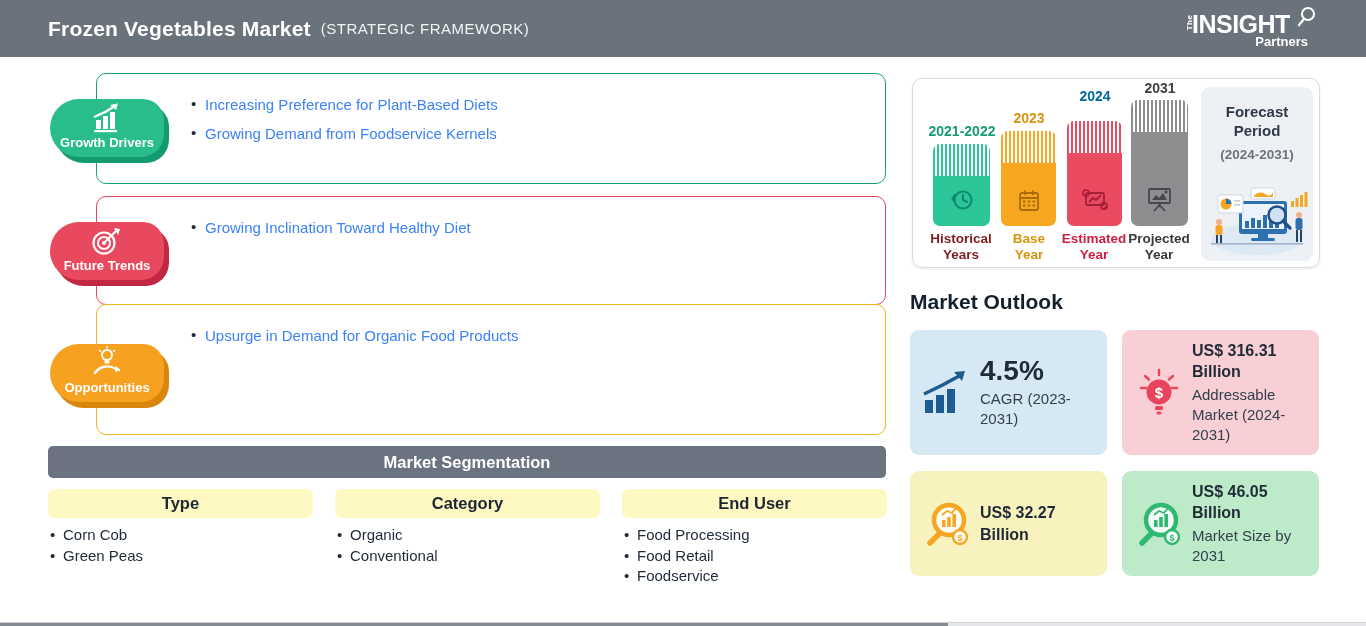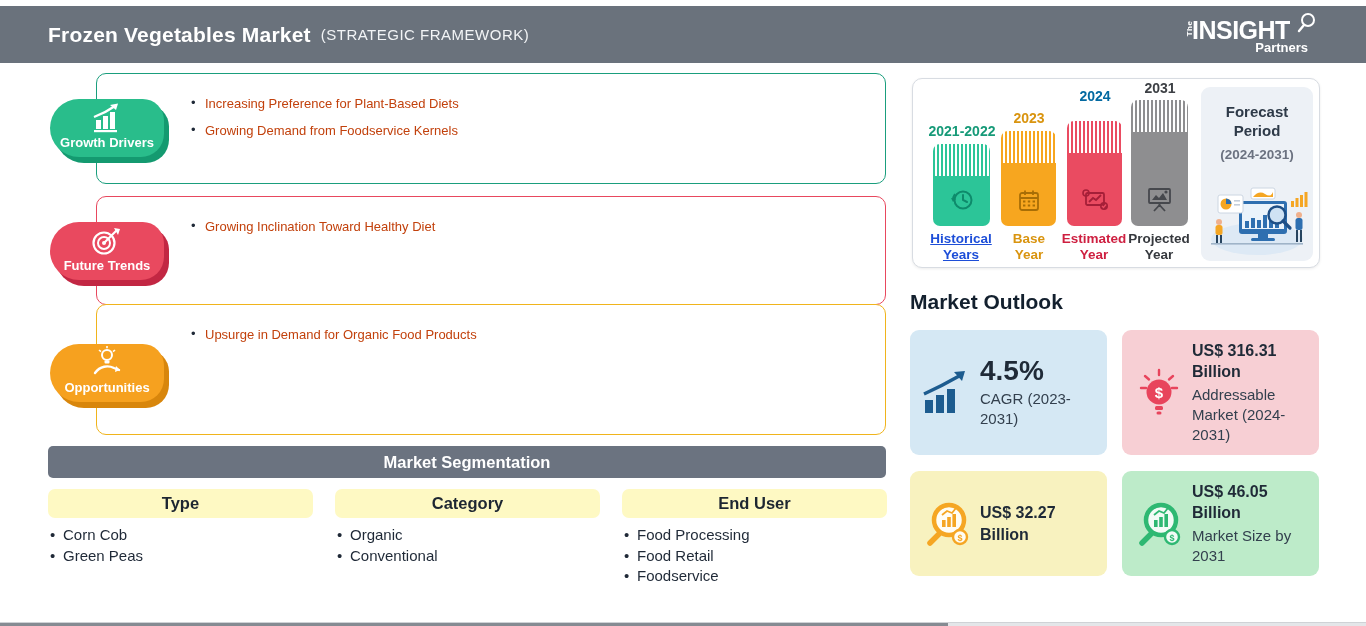--- a/index.html
+++ b/index.html
@@ -1,34 +1,34 @@
 <!DOCTYPE html>
 <html><head>
 <meta charset="utf-8">
 <style>
   * { margin:0; padding:0; box-sizing:border-box; }
   html,body { width:1366px; height:626px; }
   body { font-family:"Liberation Sans", sans-serif; background:#ffffff; }
   #stage { position:relative; width:1366px; height:626px; background:#fff; overflow:hidden; }
 
   
-  .header { position:absolute; left:0; top:6px; width:1366px; height:57px; background:#6a727c;
+  .header { position:absolute; left:0; top:0; width:1366px; height:57px; background:#6a727c;
             display:flex; align-items:center; padding:0 48px; }
   .header .title { color:#fff; font-size:21px; font-weight:bold; letter-spacing:.2px; }
   .header .subtitle { color:#f2f4f6; font-size:15px; font-weight:500; margin-left:10px; letter-spacing:.5px; }
   .logo { position:absolute; right:52px; top:8px; width:130px; height:42px; color:#fff; }
   .logo-the { position:absolute; left:-2px; top:10px; font-size:8px; font-weight:bold; transform:rotate(-90deg); letter-spacing:.5px; }
   .logo-insight { position:absolute; left:8px; top:2px; font-size:25px; font-weight:bold; letter-spacing:-.5px; }
   .logo-partners { position:absolute; right:6px; top:26px; font-size:13px; font-weight:bold; }
   .logo-lens { position:absolute; right:-4px; top:-2px; }
 
   
   .fw-box { position:absolute; left:96px; width:790px; background:#fff; border-radius:10px; }
   .fw-box .bullets { padding:22px 20px 0 94px; }
-  .bullet-item { font-size:13px; color:#c2410c; margin-bottom:12px; position:relative; padding-left:14px; }
+  .bullet-item { font-size:15px; color:#3b82f6; margin-bottom:12px; position:relative; padding-left:14px; }
   .bullet-item::before { content:"•"; position:absolute; left:0; top:-1px; color:#1f2937; }
   #fw-box-0 { top:73px;  height:111px; border:1.6px solid #1a9e7d; }
   #fw-box-1 { top:196px; height:109px; border:1.6px solid #e8485e; }
   #fw-box-2 { top:304px; height:131px; border:1.6px solid #f0b41c; }
 
   .fw-pill { position:absolute; left:50px; width:114px; height:58px; border-radius:30px 22px 24px 30px;
              display:flex; flex-direction:column; align-items:center; justify-content:flex-end;
              padding-bottom:7px; z-index:3; }
   .fw-pill .pill-label { color:#fff; font-size:13px; font-weight:bold; white-space:nowrap; }
   .fw-pill .pill-icon { margin-bottom:2px; }
@@ -60,21 +60,21 @@
   #tl-bar-1 { left:88px;  top:52px; width:55px; height:95px; }
   #tl-bar-2 { left:154px; top:42px; width:55px; height:105px; }
   #tl-bar-3 { left:218px; top:21px; width:57px; height:126px; }
   .tl-year { position:absolute; font-size:14px; font-weight:bold; text-align:center; width:80px; }
   #tl-year-0 { left:9px;  top:44px; color:#169a78; }
   #tl-year-1 { left:76px; top:31px; color:#d9940f; }
   #tl-year-2 { left:142px;top:9px; color:#0369a1; }
   #tl-year-3 { left:207px;top:1px;  color:#3d4045; }
   .tl-label { position:absolute; top:152px; width:76px; text-align:center; font-size:13.5px;
               font-weight:bold; line-height:15.5px; }
-  #tl-label-0 { left:10px;  color:#1d4ed8;text-decoration:underline; }
+  #tl-label-0 { left:10px;  color:#7f1d1d; }
   #tl-label-1 { left:78px;  color:#d9940f; }
   #tl-label-2 { left:143px; color:#ce1f40; }
   #tl-label-3 { left:208px; color:#36393e; }
   .c-teal   { background:#2cc598; }
   .c-orange { background:#f7a61f; }
   .c-red    { background:#ea4b61; }
   .c-gray   { background:#8e8e90; }
   .s-teal   { background:repeating-linear-gradient(90deg,#2cc598 0 2px,#ffffff 2px 4px); }
   .s-orange { background:repeating-linear-gradient(90deg,#f7a61f 0 2px,#ffffff 2px 4px); }
   .s-red    { background:repeating-linear-gradient(90deg,#ea4b61 0 2px,#ffffff 2px 4px); }

